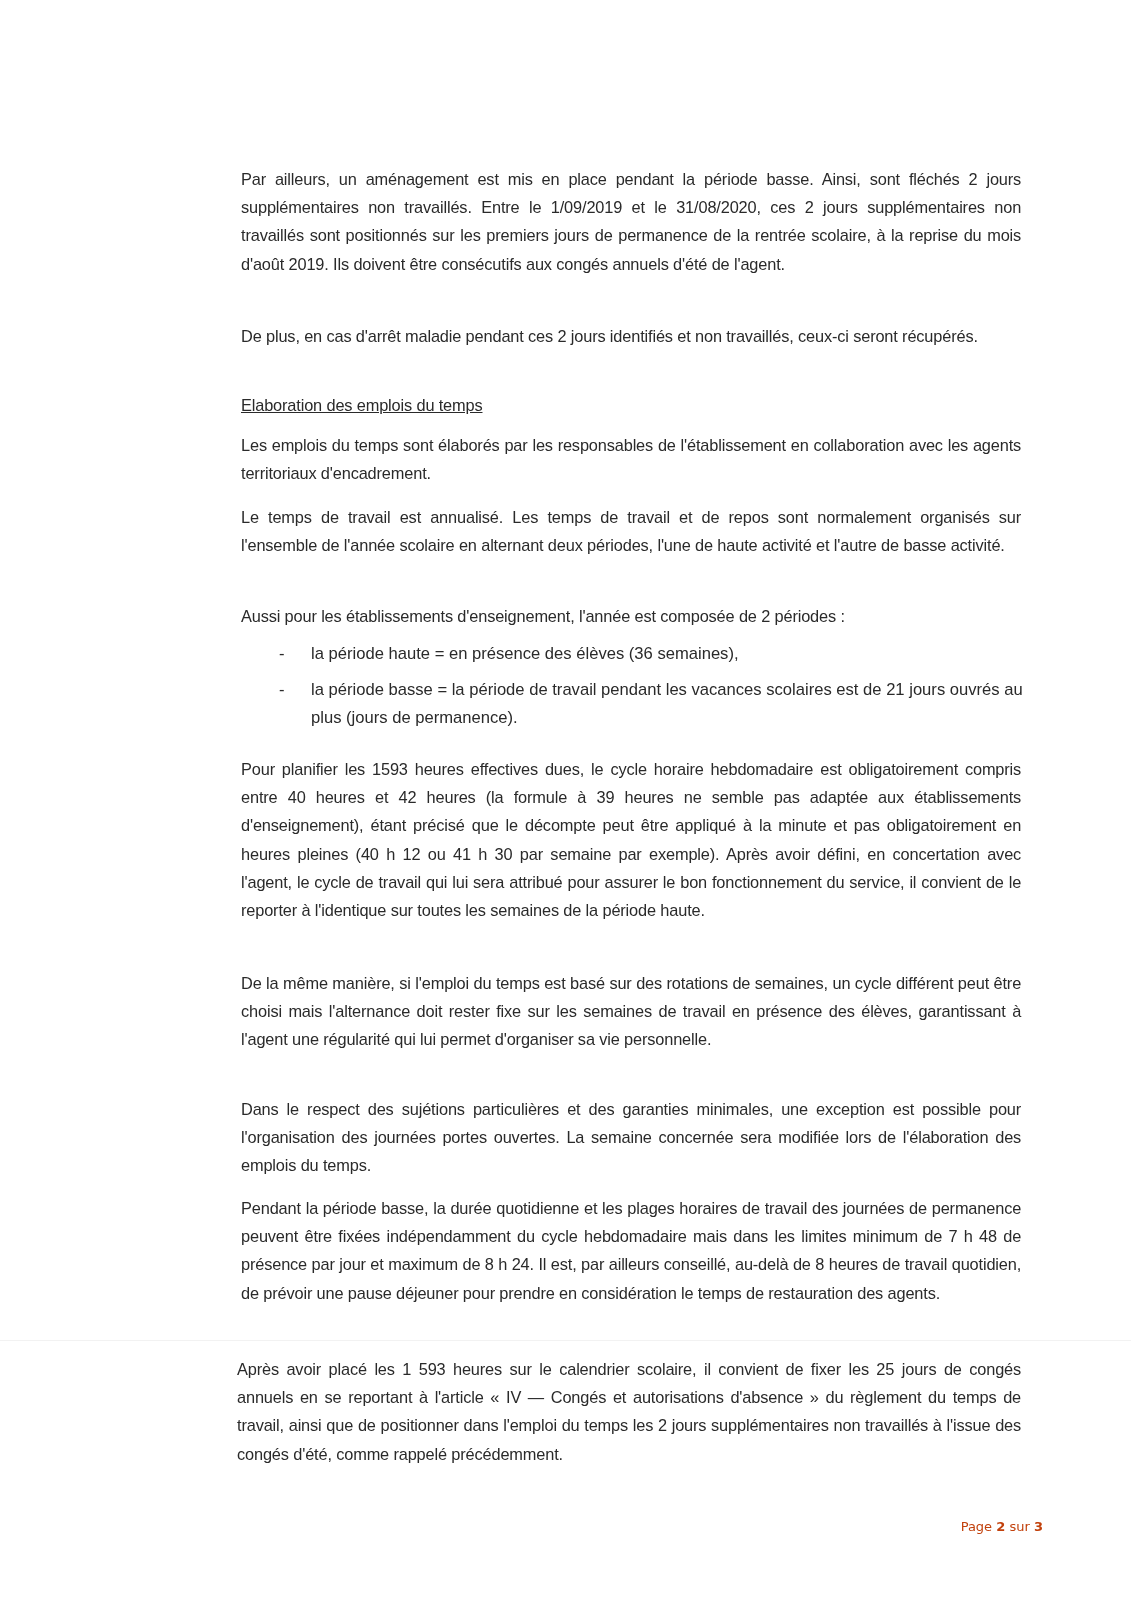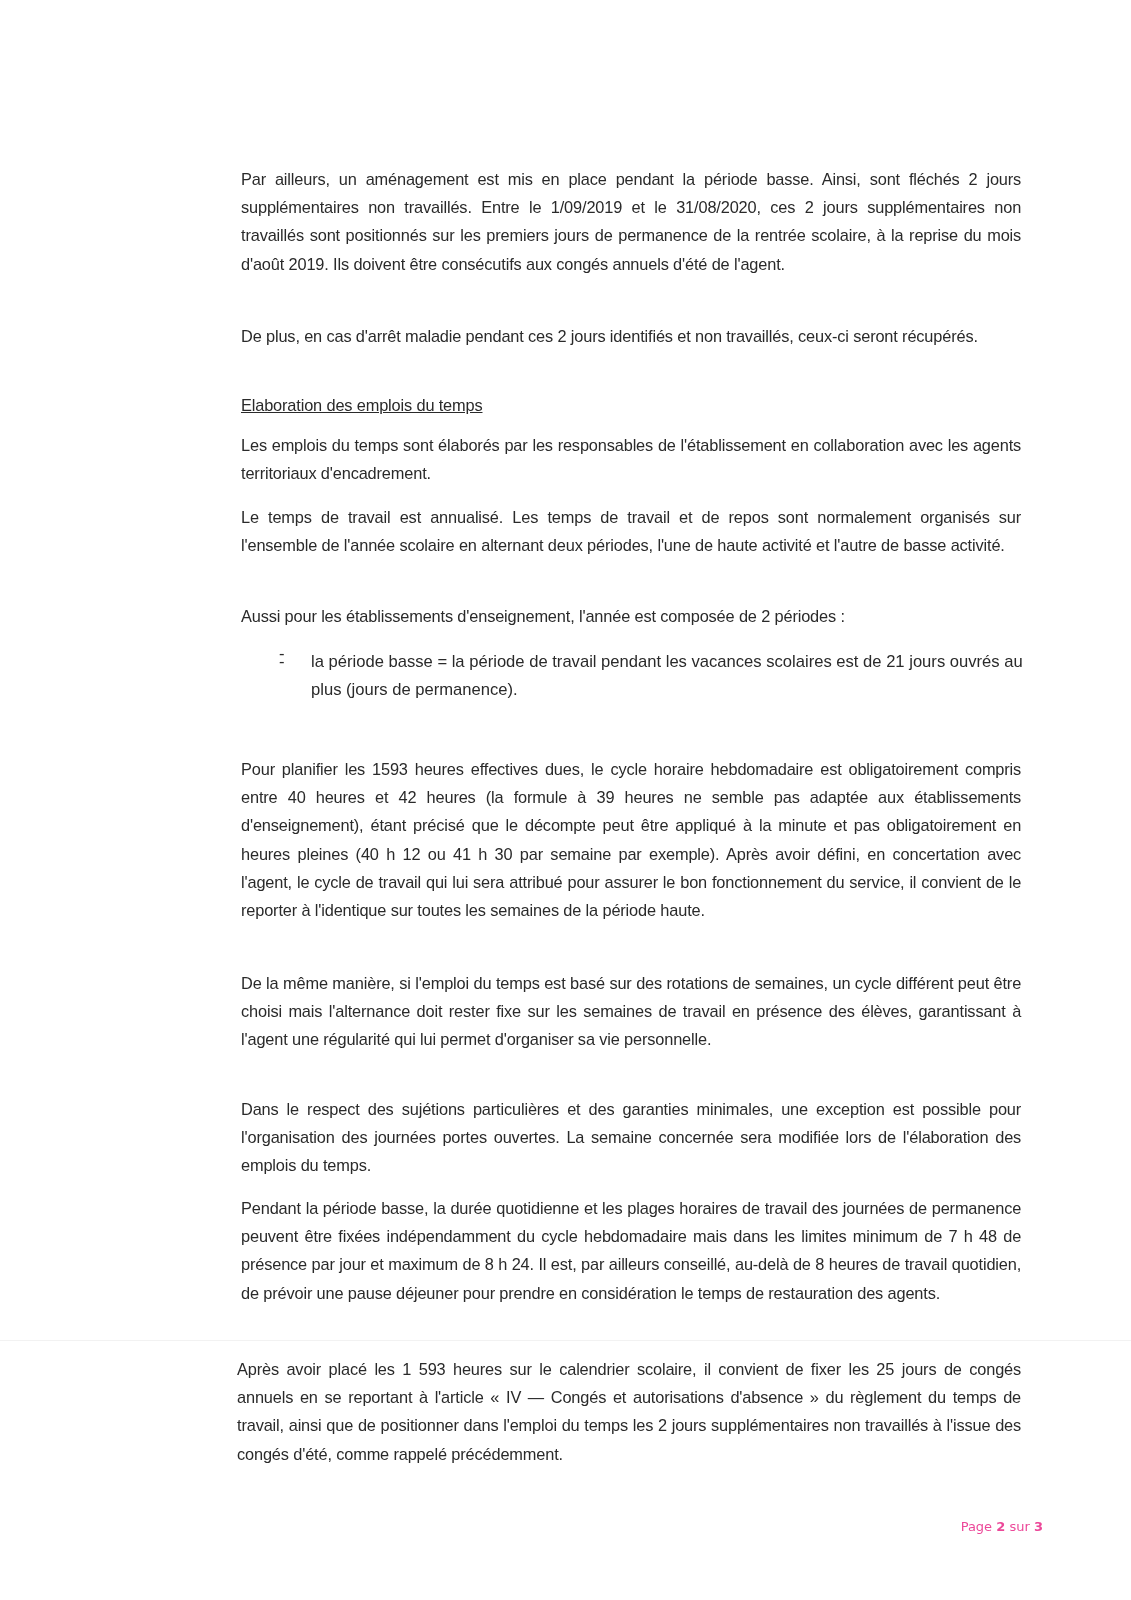--- a/index.html
+++ b/index.html
@@ -67,21 +67,21 @@
       top: 1340px;
       width: 1131px;
       height: 1px;
       background: #f2f2f2;
     }
     .footer {
       position: absolute;
       right: 88px;
       top: 1519px;
       font-size: 13px;
-      color: #ec4899;
+      color: #c2410c;
       font-family: "DejaVu Sans", sans-serif;
     }
     .footer b { font-weight: bold; }
 
     
     #p1 { position: absolute; top: 0; }
     #p2 { position: absolute; top: 157px; }
     #h1 { position: absolute; top: 226px; }
     #p3 { position: absolute; top: 266px; }
     #p4 { position: absolute; top: 338px; }
@@ -100,20 +100,21 @@
   <div class="content">
     <p id="p1" class="block">Par ailleurs, un aménagement est mis en place pendant la période basse. Ainsi, sont fléchés 2 jours supplémentaires non travaillés. Entre le 1/09/2019 et le 31/08/2020, ces 2 jours supplémentaires non travaillés sont positionnés sur les premiers jours de permanence de la rentrée scolaire, à la reprise du mois d'août 2019. Ils doivent être consécutifs aux congés annuels d'été de l'agent.</p>
     <p id="p2" class="block">De plus, en cas d'arrêt maladie pendant ces 2 jours identifiés et non travaillés, ceux-ci seront récupérés.</p>
     <p id="h1" class="heading">Elaboration des emplois du temps</p>
     <p id="p3" class="block">Les emplois du temps sont élaborés par les responsables de l'établissement en collaboration avec les agents territoriaux d'encadrement.</p>
     <p id="p4" class="block">Le temps de travail est annualisé. Les temps de travail et de repos sont normalement organisés sur l'ensemble de l'année scolaire en alternant deux périodes, l'une de haute activité et l'autre de basse activité.</p>
     <p id="p5" class="block">Aussi pour les établissements d'enseignement, l'année est composée de 2 périodes :</p>
     <ul id="list1" class="dash">
       <li>
         <span class="dash-mark">-</span>
+        <span>la période haute = en présence des élèves (36 semaines),</span>
       </li>
       <li>
         <span class="dash-mark">-</span>
         <span>la période basse = la période de travail pendant les vacances scolaires est de 21 jours ouvrés au plus (jours de permanence).</span>
       </li>
     </ul>
     <p id="p6" class="block">Pour planifier les 1593 heures effectives dues, le cycle horaire hebdomadaire est obligatoirement compris entre 40 heures et 42 heures (la formule à 39 heures ne semble pas adaptée aux établissements d'enseignement), étant précisé que le décompte peut être appliqué à la minute et pas obligatoirement en heures pleines (40 h 12 ou 41 h 30 par semaine par exemple). Après avoir défini, en concertation avec l'agent, le cycle de travail qui lui sera attribué pour assurer le bon fonctionnement du service, il convient de le reporter à l'identique sur toutes les semaines de la période haute.</p>
     <p id="p7" class="block">De la même manière, si l'emploi du temps est basé sur des rotations de semaines, un cycle différent peut être choisi mais l'alternance doit rester fixe sur les semaines de travail en présence des élèves, garantissant à l'agent une régularité qui lui permet d'organiser sa vie personnelle.</p>
     <p id="p8" class="block">Dans le respect des sujétions particulières et des garanties minimales, une exception est possible pour l'organisation des journées portes ouvertes. La semaine concernée sera modifiée lors de l'élaboration des emplois du temps.</p>
     <p id="p9" class="block">Pendant la période basse, la durée quotidienne et les plages horaires de travail des journées de permanence peuvent être fixées indépendamment du cycle hebdomadaire mais dans les limites minimum de 7 h 48 de présence par jour et maximum de 8 h 24. Il est, par ailleurs conseillé, au-delà de 8 heures de travail quotidien, de prévoir une pause déjeuner pour prendre en considération le temps de restauration des agents.</p>

